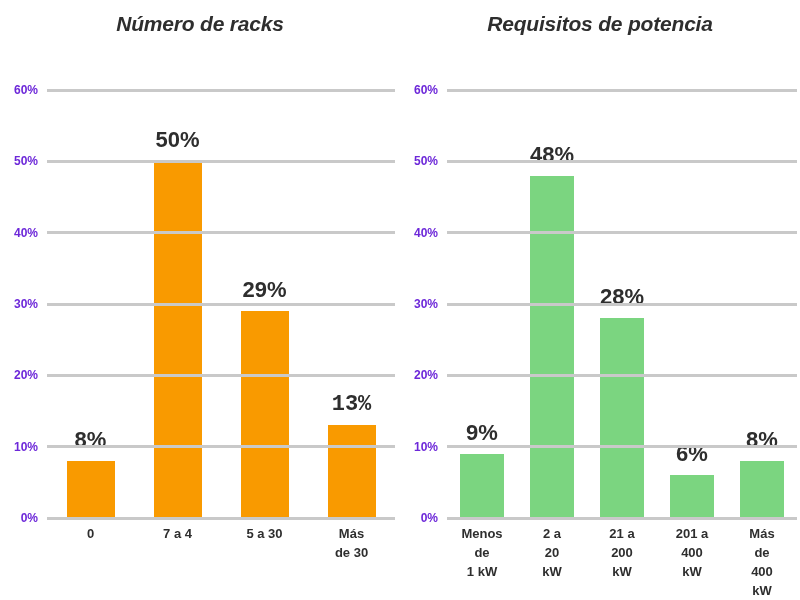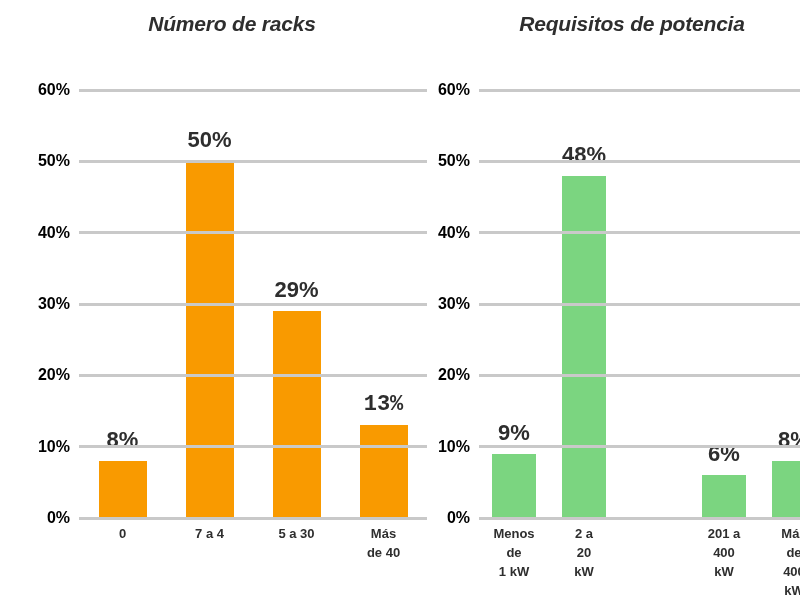--- a/index.html
+++ b/index.html
@@ -12,21 +12,20 @@
     height: 600px;
     font-family: "Liberation Sans", sans-serif;
     overflow: hidden;
     position: relative;
   }
 
   .charts-wrap {
     position: relative;
     width: 721px;
     height: 600px;
-    margin-left: 32px;
   }
 
   .chart-panel {
     position: absolute;
     top: 0;
     height: 600px;
   }
   .chart-panel.left  { left: 0px;   width: 400px; }
   .chart-panel.right { left: 400px; width: 400px; }
 
@@ -59,23 +58,23 @@
     width: 100%;
     height: 3px;
     background: #c9c9c9;
   }
 
   .ytick {
     position: absolute;
     right: 100%;
     margin-right: 9px;
     transform: translateY(-50%);
-    font-size: 16px;
-    font-weight: bold;
-    color: #000000;
+    font-size: 12px;
+    font-weight: bold;
+    color: #6d28d9;
     white-space: nowrap;
   }
 
   .bars {
     position: absolute;
     left: 0;
     top: 0;
     width: 100%;
     height: 428px;
   }
@@ -138,21 +137,21 @@
             <div class="xtick">7 a 4</div>
           </div>
           <div class="bar-slot" style="left: 50%; width: 25%;">
             <div class="bar orange" style="height: 206.867px; width: 48px;"></div>
             <div class="bar-label" style="bottom: 214.867px;">29%</div>
             <div class="xtick">5 a 30</div>
           </div>
           <div class="bar-slot" style="left: 75%; width: 25%;">
             <div class="bar orange" style="height: 92.7333px; width: 48px;"></div>
             <div class="bar-label" style="bottom: 100.733px; font-family: Liberation Mono, monospace;">13%</div>
-            <div class="xtick">Más de 40</div>
+            <div class="xtick">Más de 30</div>
           </div>
         </div>
     <div class="gridline" style="top: 426.5px;"></div>
         <div class="ytick" style="top: 428px;">0%</div>
         <div class="gridline" style="top: 355.167px;"></div>
         <div class="ytick" style="top: 356.667px;">10%</div>
         <div class="gridline" style="top: 283.833px;"></div>
         <div class="ytick" style="top: 285.333px;">20%</div>
         <div class="gridline" style="top: 212.5px;"></div>
         <div class="ytick" style="top: 214px;">30%</div>
@@ -174,20 +173,26 @@
             <div class="bar-label" style="bottom: 72.2px;">9%</div>
             <div class="xtick">Menos de
 1 kW</div>
           </div>
           <div class="bar-slot" style="left: 20%; width: 20%;">
             <div class="bar green" style="height: 342.4px; width: 44px;"></div>
             <div class="bar-label" style="bottom: 350.4px;">48%</div>
             <div class="xtick">2 a
 20 kW</div>
           </div>
+          <div class="bar-slot" style="left: 40%; width: 20%;">
+            <div class="bar green" style="height: 199.733px; width: 44px;"></div>
+            <div class="bar-label" style="bottom: 207.733px;">28%</div>
+            <div class="xtick">21 a
+200 kW</div>
+          </div>
           <div class="bar-slot" style="left: 60%; width: 20%;">
             <div class="bar green" style="height: 42.8px; width: 44px;"></div>
             <div class="bar-label" style="bottom: 50.8px;">6%</div>
             <div class="xtick">201 a
 400 kW</div>
           </div>
           <div class="bar-slot" style="left: 80%; width: 20%;">
             <div class="bar green" style="height: 57.0667px; width: 44px;"></div>
             <div class="bar-label" style="bottom: 65.0667px;">8%</div>
             <div class="xtick">Más de

